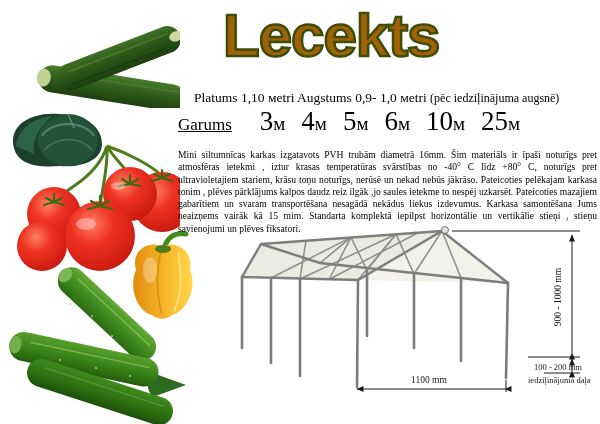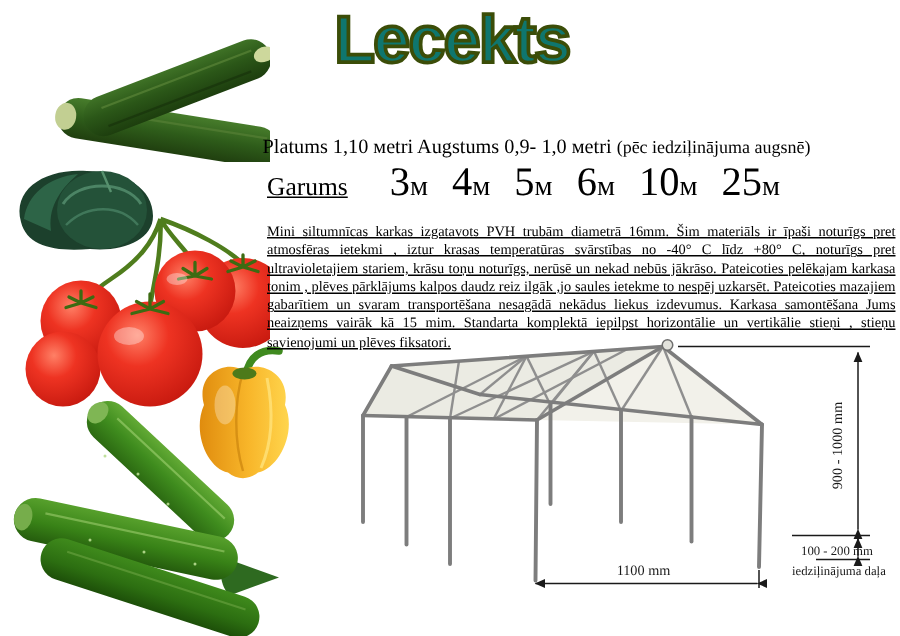--- a/index.html
+++ b/index.html
@@ -2,35 +2,35 @@
 <html><head>
 <meta charset="utf-8">
 <style>
   html,body{margin:0;padding:0;background:#888;}
   .page{position:relative;width:600px;height:424px;background:#ffffff;overflow:hidden;
         font-family:"Liberation Serif",serif;color:#000;}
 
   
   .title{position:absolute;left:223px;top:4px;
          font-family:"Liberation Sans",sans-serif;font-weight:900;
-         font-size:44px;line-height:1.05;letter-spacing:-1px;
-         color:#0f766e;-webkit-text-stroke:2.5px #3b4d08;}
-
-  
-  .specline{position:absolute;left:175px;top:90px;font-size:13.5px;white-space:nowrap;}
+         font-size:60px;line-height:1.05;letter-spacing:-1px;
+         color:#a16207;-webkit-text-stroke:2.5px #3b4d08;}
+
+  
+  .specline{position:absolute;left:194px;top:90px;font-size:13.5px;white-space:nowrap;}
   .specline .note{font-size:12px;}
   .garums-row{position:absolute;left:178px;top:106px;display:flex;align-items:baseline;white-space:nowrap;}
   .garums-label{font-size:17px;margin-right:28px;text-decoration:underline;}
   .size-item{margin-right:16px;}
   .size-item .num{font-size:27px;}
   .size-item .unit{font-size:19px;}
 
   
   .desc{position:absolute;left:178px;top:149px;width:419px;
-        font-size:9.6px;line-height:12.3px;text-align:justify;text-decoration:underline;}
+        font-size:9.6px;line-height:12.3px;text-align:justify;}
 
   
   .footer{position:absolute;left:186px;top:386px;font-size:10.8px;line-height:13.5px;color:#413c32;}
 
   
   .ph{position:absolute;}
   svg{display:block;}
   .diagram text{font-family:"Liberation Serif",serif;fill:#1a1a1a;}
 </style>
 </head>

